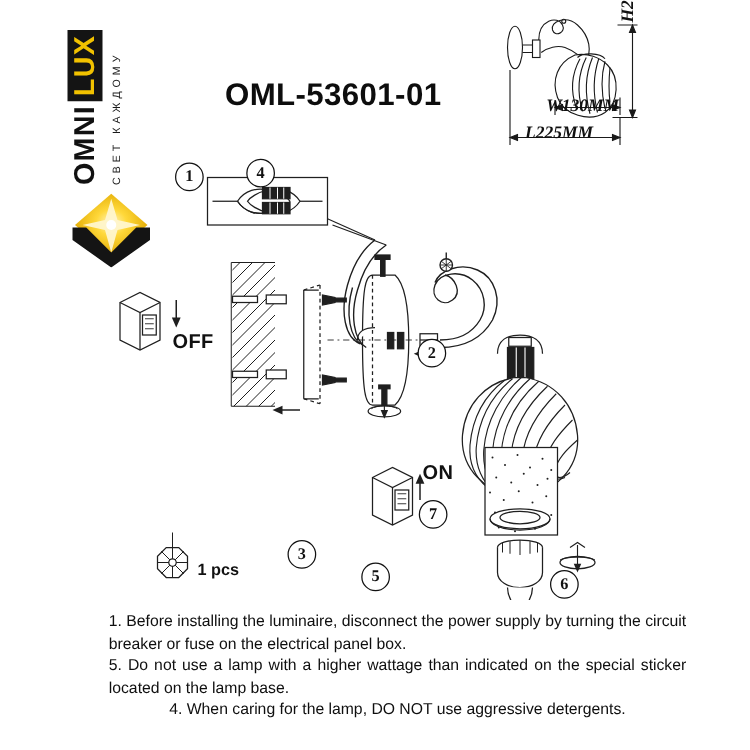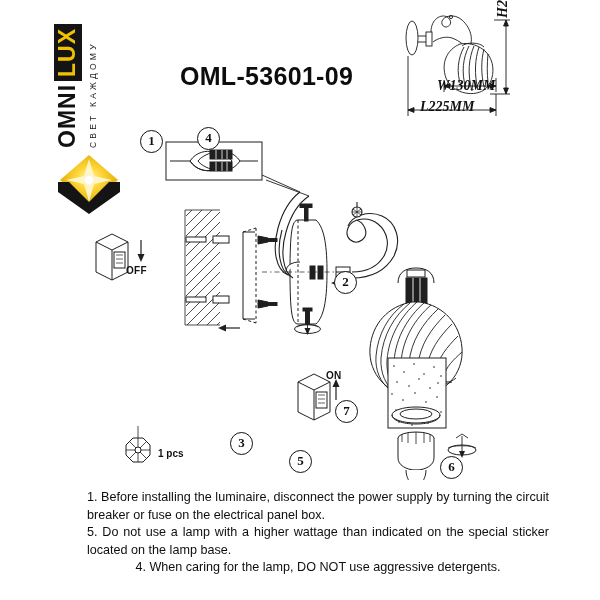--- a/index.html
+++ b/index.html
@@ -107,29 +107,30 @@
     text-align: center;
     font-size: 13px;
     font-weight: bold;
     color: #111;
     background: #fff;
     font-family: "Liberation Serif", serif;
   }
 
   
   .switch-label {
-    font-size: 10px;
+    font-size: 16px;
     font-weight: bold;
     color: #111;
     letter-spacing: 0.3px;
+    margin-left: 12px;
   }
   #pcs-text {
     left: 158px;
     top: 448px;
-    font-size: 10px;
+    font-size: 13px;
     font-weight: bold;
     color: #111;
   }
 
   
   #instructions {
     left: 72px;
     top: 489px;
     width: 462px;
     font-size: 12.6px;
@@ -161,21 +162,21 @@
           <stop offset="100%" stop-color="#e0a800"></stop>
         </radialGradient>
       </defs>
       <polygon points="37,3 66,28 37,53 8,28" fill="url(#starg)"></polygon>
       <polygon points="37,7 42,24 60,28 42,32 37,50 32,32 14,28 32,24" fill="#fff6ce" opacity="0.95"></polygon>
       <circle cx="37" cy="28" r="4" fill="#ffffff"></circle>
       <polygon points="6,30 17,30 37,50 57,30 68,30 68,40 37,62 6,40" fill="#141414"></polygon>
     </svg>
   </div>
 
-  <div class="abs" id="title">OML-53601-09</div>
+  <div class="abs" id="title">OML-53601-01</div>
 
   <svg class="abs" id="dim-drawing" viewBox="0 0 200 120">
     <g stroke="#1a1a1a" fill="none" stroke-width="0.9">
 
       <ellipse cx="14" cy="36" rx="6" ry="17" fill="#fff"></ellipse>
       <line x1="20" y1="34" x2="30" y2="34"></line>
       <line x1="20" y1="40" x2="30" y2="40"></line>
       <rect x="28" y="30" width="6" height="14" fill="#fff"></rect>
 
       <path d="M33 30 C33 14, 48 10, 52 18 C55 24, 46 28, 44 22 C42 15, 55 10, 64 18 C74 27, 76 40, 70 48"></path>

